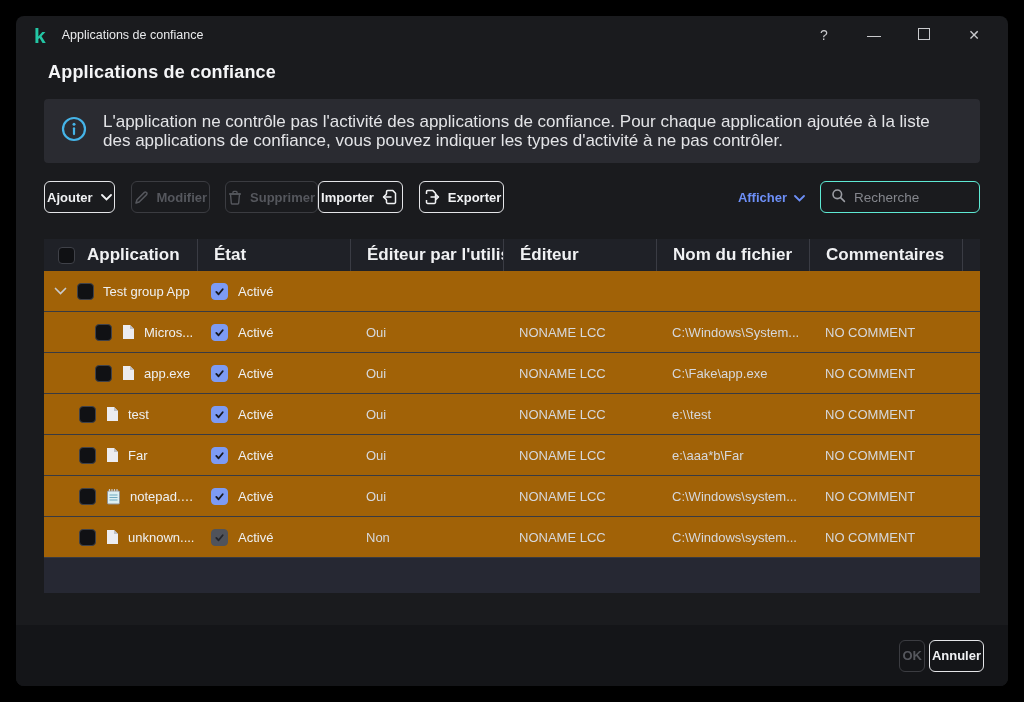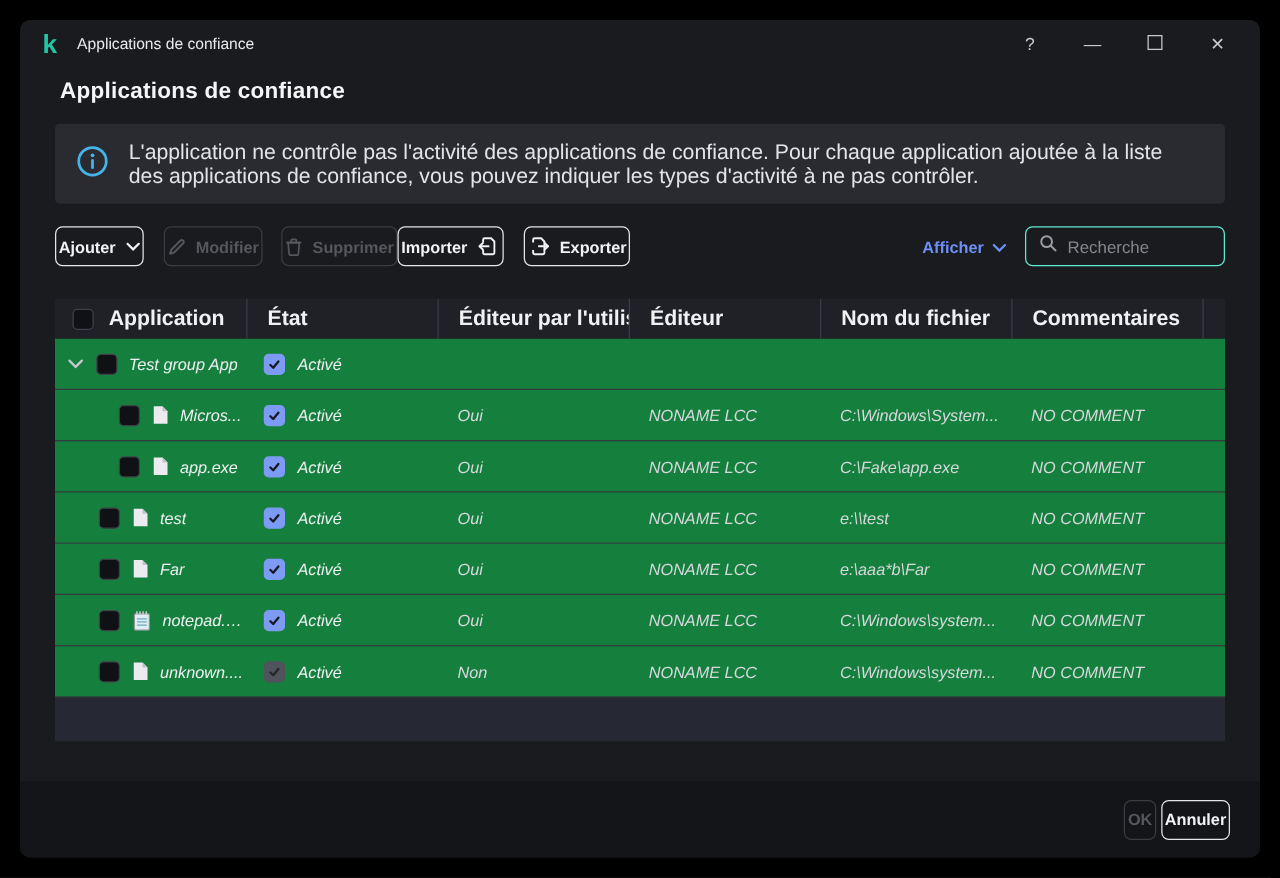--- a/index.html
+++ b/index.html
@@ -43,22 +43,22 @@
   .search input::placeholder { color:#84868c; }
 
   
   .table { position:absolute; left:28px; top:223px; width:936px; }
   .thead { display:flex; height:32px; background:#1f2127; align-items:stretch; }
   .th { display:flex; align-items:center; color:#f0f1f3; font-size:17px; font-weight:bold;
         width:153px; flex:0 0 153px; padding-left:16px; border-left:1px solid #3a3c44;
         overflow:hidden; white-space:nowrap; }
   .th.first { border-left:none; padding-left:14px; gap:12px; }
   .th.stub { width:18px; flex:0 0 18px; padding-left:0; }
-  .row { display:flex; height:41px; background:#15803d; align-items:stretch;
-         border-bottom:1px solid #383a42; cursor:default;font-style:italic; }
+  .row { display:flex; height:41px; background:#a16207; align-items:stretch;
+         border-bottom:1px solid #383a42; cursor:default; }
   .cell { width:153px; flex:0 0 153px; display:flex; align-items:center; padding-left:16px;
           color:#d6d8dc; font-size:13px; overflow:hidden; white-space:nowrap; }
   .cell.app { padding-left:0; color:#eef0f2; }
   .cell.state { padding-left:14px; gap:10px; color:#eef0f2; }
   .table-empty { height:35px; background:#262833; }
 
   .name { margin-left:9px; overflow:hidden; text-overflow:ellipsis; }
   .fic { margin-left:10px; flex:0 0 auto; display:flex; }
   .chev-group { margin-left:10px; flex:0 0 auto; display:flex; cursor:pointer; }
 

